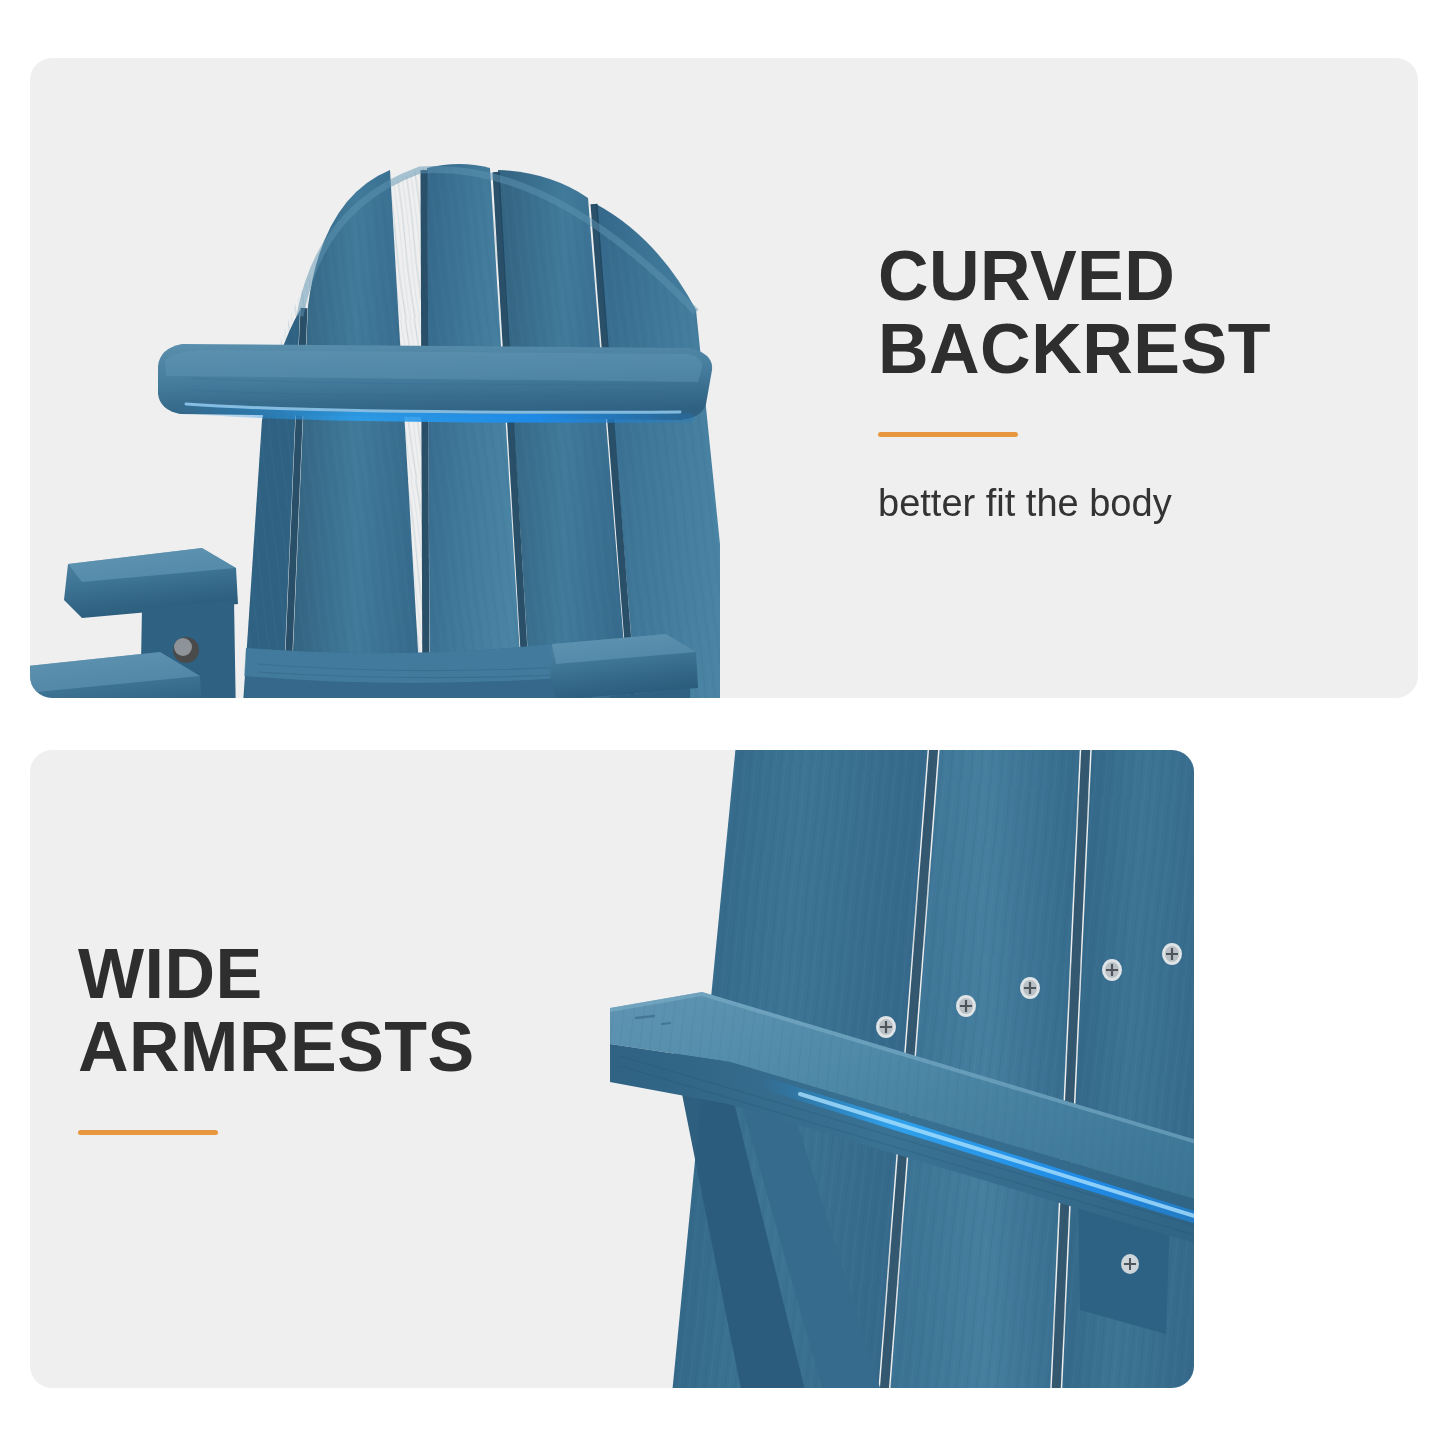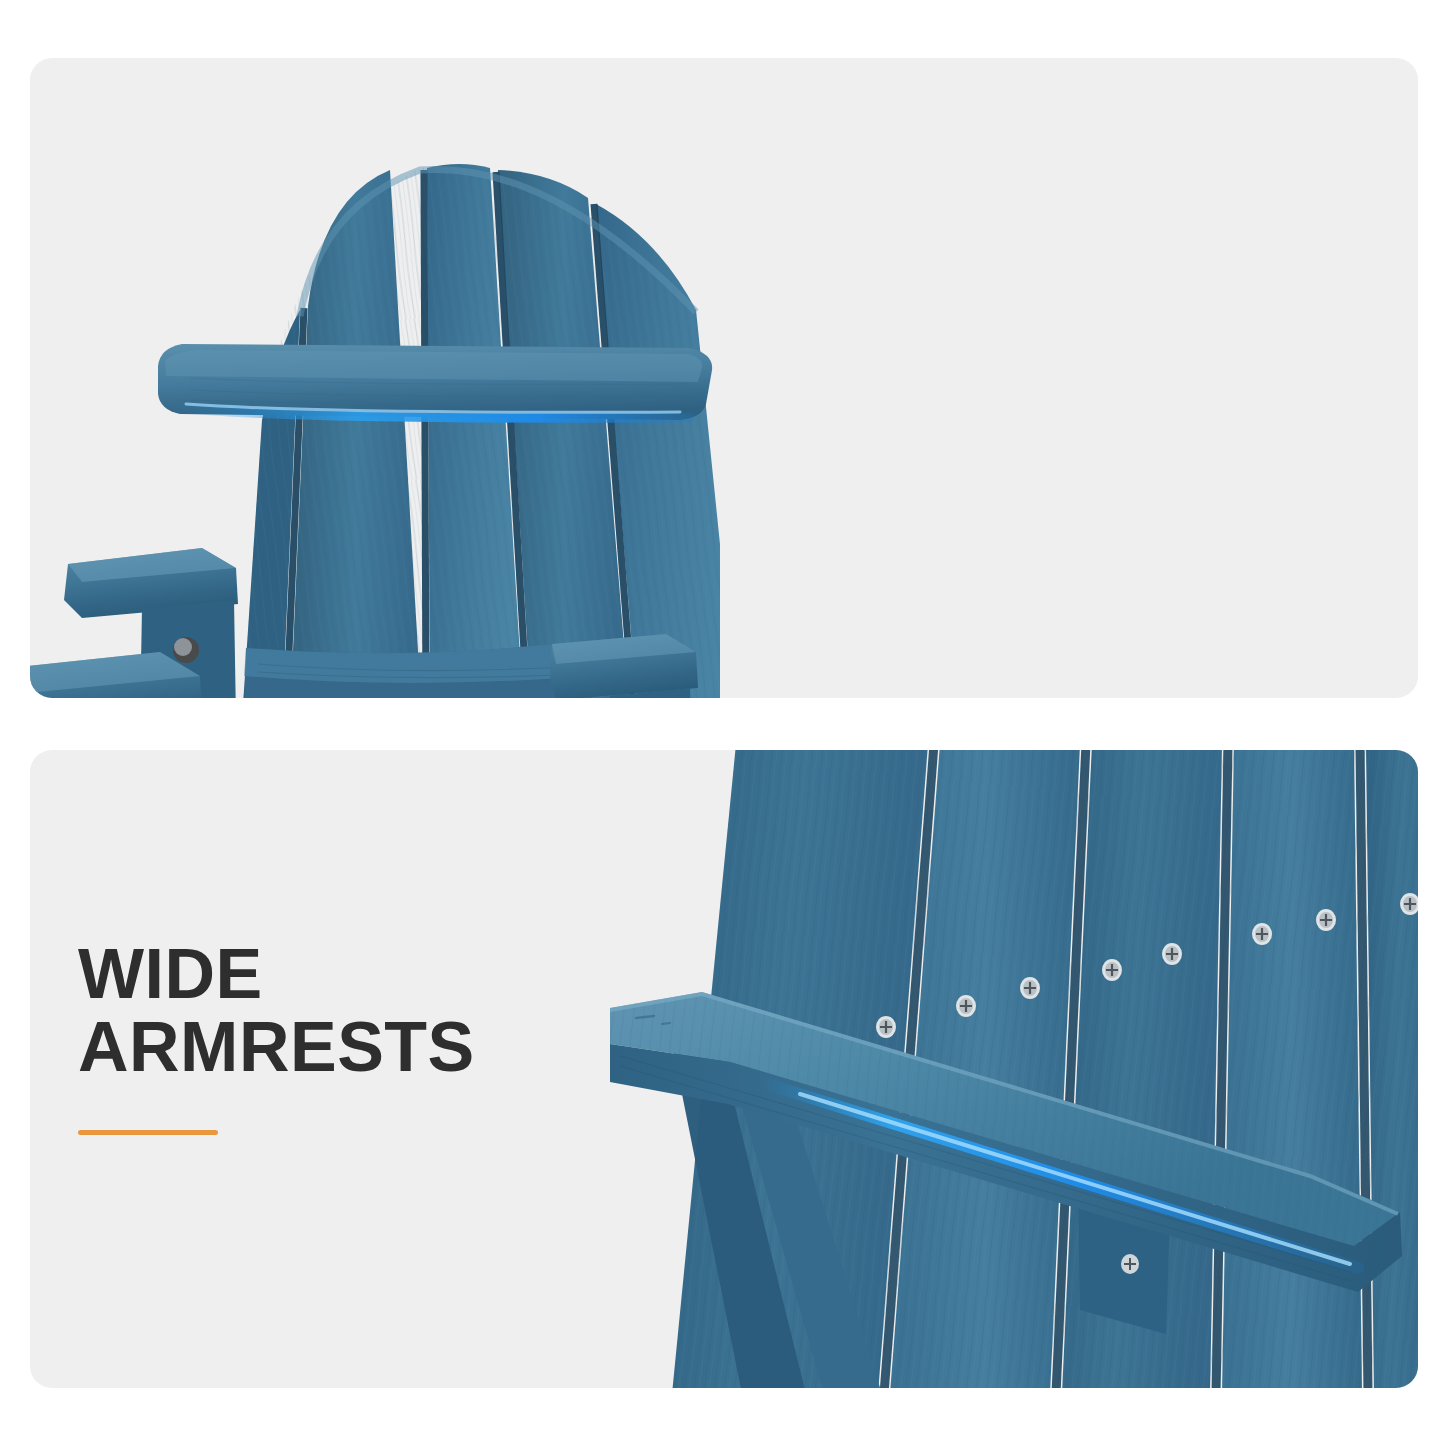--- a/index.html
+++ b/index.html
@@ -13,21 +13,21 @@
   .page{position:absolute;inset:0;}
 
   
   .panel{
     position:absolute;
     background:#efefef;
     border-radius:22px;
     overflow:hidden;
   }
   #panel-top{left:30px;top:58px;width:1388px;height:640px;}
-  #panel-bottom{left:30px;top:750px;width:1388px;height:638px;}
+  #panel-bottom{left:30px;top:750px;width:1164px;height:638px;}
 
   
   .textblock{position:absolute;}
   #text-top{left:878px;top:240px;width:470px;}
   #text-bottom{left:78px;top:938px;width:560px;}
 
   .feature-title{
     font-size:70px;
     line-height:1.04;
     font-weight:bold;
@@ -155,20 +155,26 @@
         </g>
 
         <g>
           <path d="M562 596 L676 586 L706 604 L708 640 L566 652 L560 630 Z" fill="url(#tLowArm)"></path>
           <path d="M562 596 L676 586 L706 604 L566 616 Z" fill="#6a9fbb" opacity="0.5"></path>
           <path d="M620 648 L700 640 L702 720 L618 720 Z" fill="#2f6182"></path>
         </g>
       </svg>
     </div>
 
+    <div class="textblock" id="text-top" style="position:absolute;left:848px;top:182px;width:500px;">
+      <h2 class="feature-title">CURVED
+BACKREST</h2>
+      <div class="divider"></div>
+      <p class="feature-sub">better fit the body</p>
+    </div>
   </div>
 
   <div class="panel" id="panel-bottom">
 
     <div class="chair-stage">
       <svg class="chair-svg" id="chair-bottom-svg" viewBox="0 0 830 650" xmlns="http://www.w3.org/2000/svg">
         <defs>
           <linearGradient id="bBack" x1="0" y1="0" x2="1" y2="0.2">
             <stop offset="0" stop-color="#2f6283"></stop>
             <stop offset="0.5" stop-color="#3d7494"></stop>

